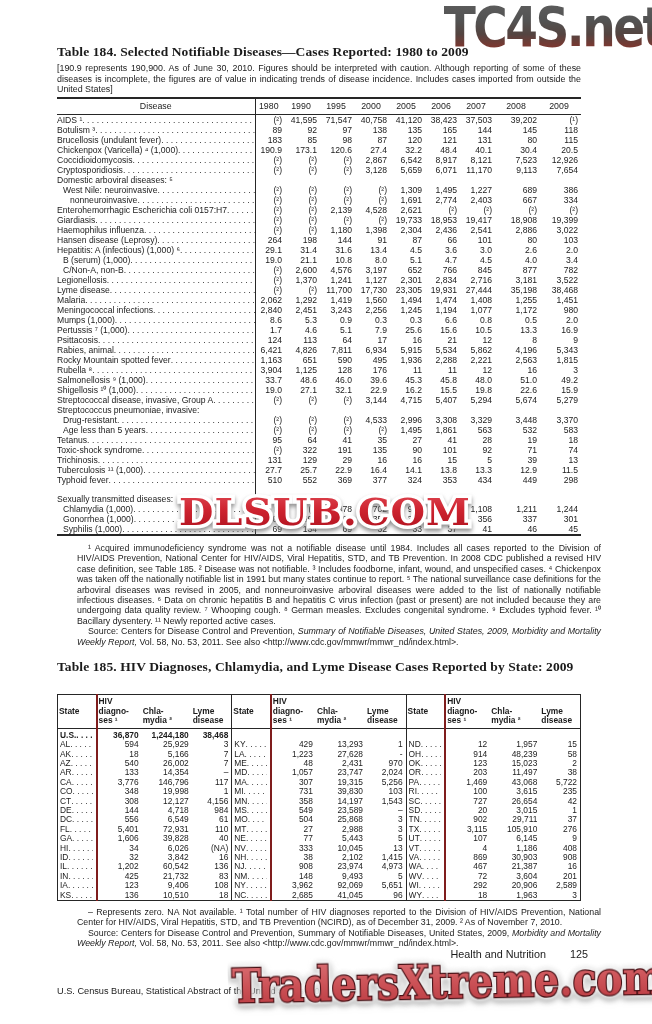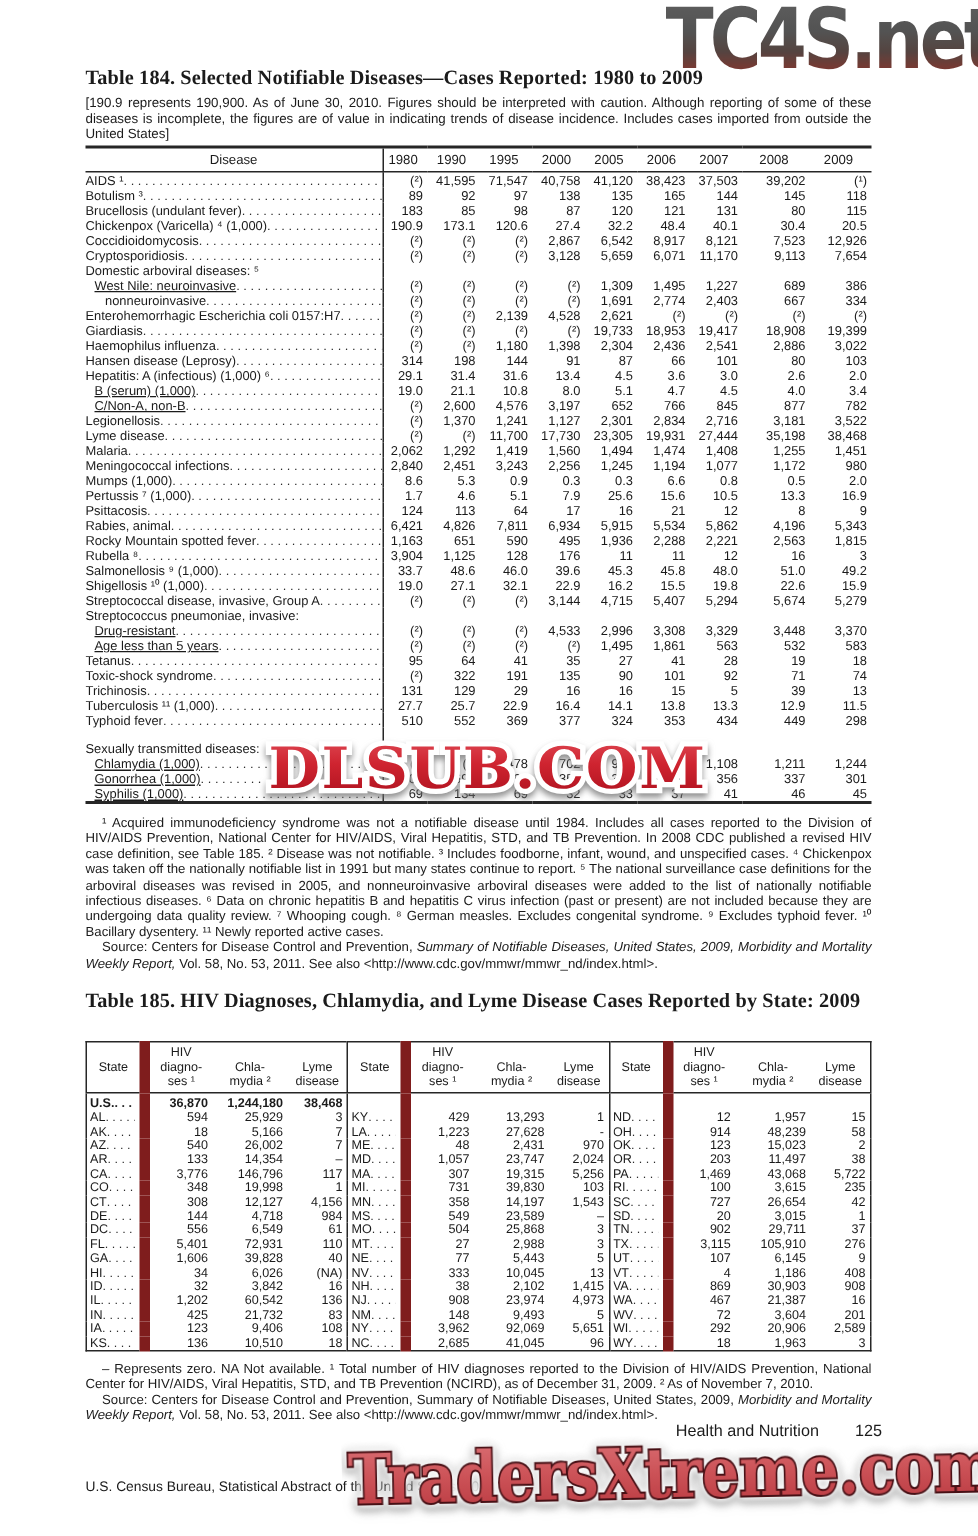--- a/index.html
+++ b/index.html
@@ -26,37 +26,37 @@
   #t184 td{padding:0 3px 0 0;height:10px;line-height:10px;white-space:nowrap;}
   #t184 td.lblcol{padding:0;}
   #t184 .lblcol{border-right:1px solid #262626;}
   #t184 td.num{text-align:right;}
   #t184 tr.spacer td{height:9px;}
   #t184{border-bottom:2px solid #262626;}
   .lab{display:flex;align-items:baseline;overflow:hidden;}
   .lab .tx{white-space:nowrap;}
   .lab .dots{flex:1;overflow:hidden;white-space:nowrap;color:#2c2c2c;}
   .lab .dots::after{content:" . . . . . . . . . . . . . . . . . . . . . . . . . . . . . . . . . . . . . . . . . . . . . . . . . . . . . .";}
-  .ind1 .tx{padding-left:6px;text-decoration:underline;}
+  .ind1 .tx{padding-left:6px;}
   .ind2 .tx{padding-left:13px;}
 
   
-  .fn{font-size:8.8px;line-height:10.4px;text-align:justify;}
+  .fn{font-size:8.8px;line-height:10.4px;text-align:justify;margin-left:20px;}
   .fn p{margin:0;text-indent:11px;}
   #fn184{position:absolute;top:543px;left:0;width:524px;}
   #fn185{position:absolute;top:907px;left:0;width:524px;}
   .it{font-style:italic;}
 
   
   #t185{position:absolute;top:694px;left:0;width:524px;border-collapse:collapse;
         table-layout:fixed;font-size:8.4px;border:1.5px solid #262626;}
-  #t185 th{font-weight:normal;font-size:8.4px;line-height:9.6px;text-align:center;
+  #t185 th{font-weight:bold;font-size:8.4px;line-height:9.6px;text-align:left;
            vertical-align:middle;border-bottom:1px solid #262626;padding:2px 1px;}
   #t185 td{padding:0 3px 0 2px;height:9.4px;line-height:9.4px;white-space:nowrap;overflow:hidden;}
-  #t185 .stcol{border-right:7px solid #7f1d1d;}
+  #t185 .stcol{border-right:2px solid #7f1d1d;}
   #t185 .gsep{border-left:1px solid #262626;}
   #t185 td.num{text-align:right;}
   #t185 tr.usrow td{font-weight:bold;padding-top:2px;}
 
   
   #section-line{position:absolute;top:948px;right:64px;font-size:10.8px;}
   #section-line .pg{margin-left:24px;}
   #census-line{position:absolute;top:986px;left:57px;font-size:9.2px;}
 
   
@@ -308,21 +308,21 @@
           <td class="num">2,886</td>
           <td class="num">3,022</td>
         </tr>
         <tr>
           <td class="lblcol">
             <div class="lab">
               <span class="tx">Hansen disease (Leprosy)</span>
               <span class="dots"></span>
             </div>
           </td>
-          <td class="num">314</td>
+          <td class="num">264</td>
           <td class="num">198</td>
           <td class="num">144</td>
           <td class="num">91</td>
           <td class="num">87</td>
           <td class="num">66</td>
           <td class="num">101</td>
           <td class="num">80</td>
           <td class="num">103</td>
         </tr>
         <tr>

